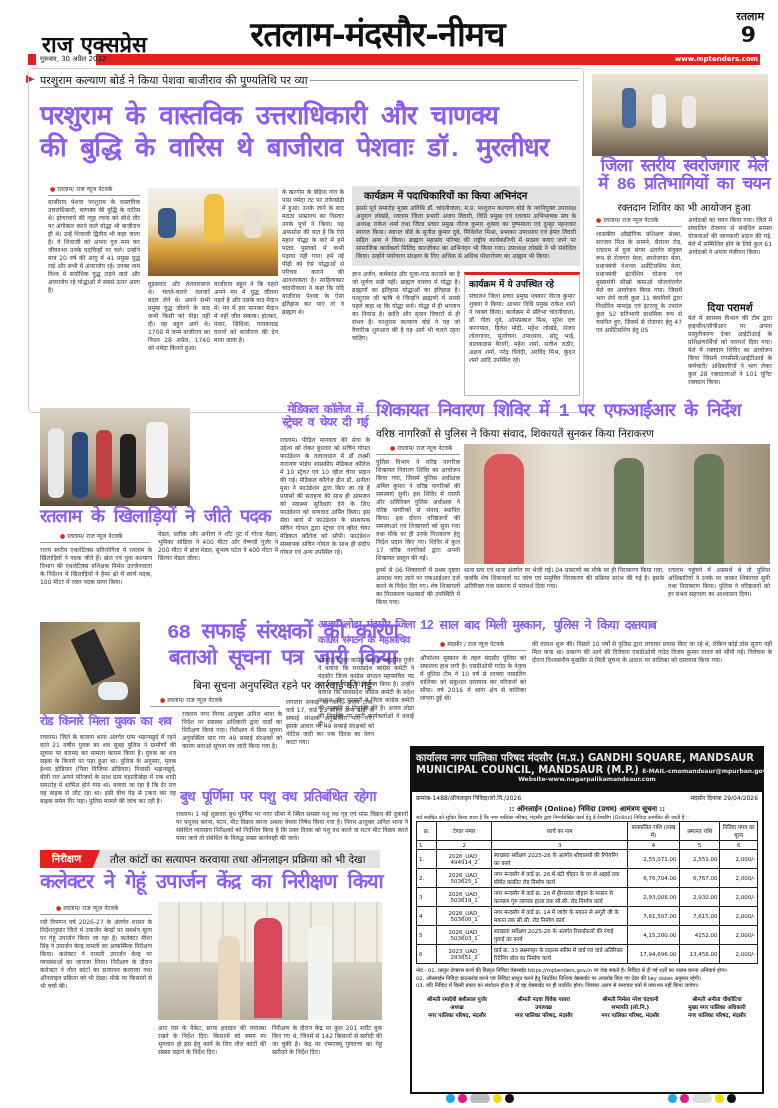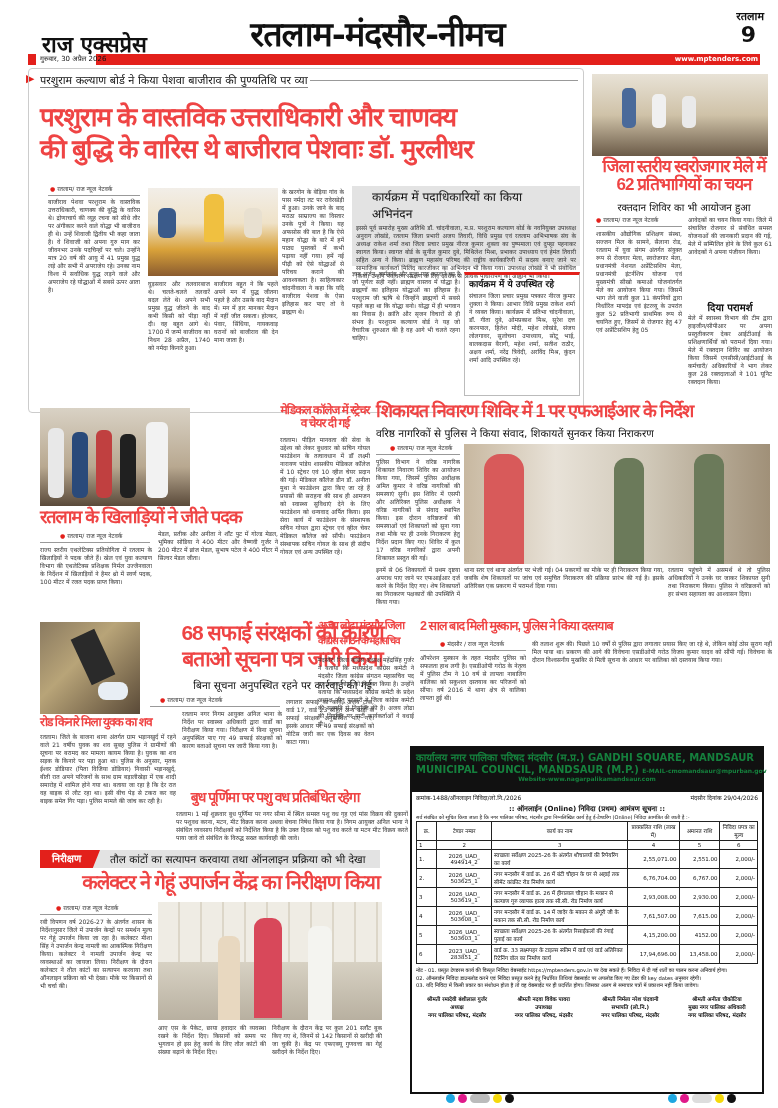--- a/index.html
+++ b/index.html
@@ -9,81 +9,81 @@
 .hd-brand{left:42px;top:28px;font-size:22px;font-weight:bold;color:#111;font-family:"DejaVu Serif",serif}
 .hd-title{left:185px;top:10px;width:385px;text-align:center;font-size:34px;font-weight:bold;font-family:"DejaVu Serif",serif;letter-spacing:-1px}
 .hd-city{right:14px;top:8px;font-size:11px;font-weight:bold;text-align:right}
 .hd-page{right:22px;top:22px;font-size:22px;font-weight:bold}
 .redbar{left:96px;top:54px;width:664px;height:11px;background:#e3201b}
 .redleft{left:28px;top:54px;width:8px;height:11px;background:#e3201b}
 .hd-date{left:40px;top:54px;font-size:7px;line-height:11px}
 .hd-web{right:20px;top:54px;font-size:7px;color:#fff;line-height:11px;font-weight:bold}
 .kicker{left:40px;top:73px;font-size:11px;border-bottom:1px solid #888;}
 .kickline{left:310px;top:80px;width:268px;height:1px;background:#999}
-.headline{font-family:Liberation Sans, sans-serif;font-weight:bold;color:#ef4444;line-height:1.05;letter-spacing:-1px}
+.headline{font-family:Liberation Mono, monospace;font-weight:bold;color:#8b5cf6;line-height:1.05;letter-spacing:-1px}
 .text{font-size:6px;line-height:8px;color:#333;overflow:hidden;text-align:justify}
 .byline{font-size:6px;color:#333}
 .byline:before{content:"● ";color:#e3201b}
 .photo{background:#8a7a66;overflow:hidden}
 .box-gray{background:#e3e3e3}
 .rule{background:#999;height:1px}
 .redtab{background:#e3201b;color:#fff;font-weight:bold}
 .notice{border:2px solid #111}
-.notice-hd{background:#111;color:#15803d}
+.notice-hd{background:#111;color:#e5e5e5}
 table.tender{border-collapse:collapse;font-size:5.5px;width:100%}
 table.tender td,table.tender th{border:1px solid #222;padding:1px 2px;vertical-align:middle}
 table.tender th{font-weight:normal}
 .dot{width:9px;height:9px;border-radius:50%;display:inline-block;margin-right:3px}
 .pill{width:20px;height:9px;border-radius:5px;display:inline-block;margin-right:3px;background:#bbb}
 </style>
 </head>
 <body>
 
 <div class="abs hd-brand">राज एक्सप्रेस</div>
 <div class="abs hd-title">रतलाम-मंदसौर-नीमच</div>
 <div class="abs hd-city">रतलाम</div>
 <div class="abs hd-page">9</div>
 <div class="abs redleft"></div>
 <div class="abs redbar"></div>
-<div class="abs hd-date">गुरुवार, 30 अप्रैल 2026</div>
+<div class="abs hd-date">गुरुवार, 30 अप्रैल 2032</div>
 <div class="abs hd-web">www.mptenders.com</div>
 
 <div class="abs" style="left:26px;top:72px;font-size:11px;color:#e3201b">▶</div>
 <div class="abs kicker" style="left:40px;top:72px;width:268px;white-space:nowrap;overflow:hidden">परशुराम कल्याण बोर्ड ने किया पेशवा बाजीराव की पुण्यतिथि पर व्याख्यान का आयोजन</div>
 <div class="abs kickline"></div>
 <div class="abs" style="left:28px;top:68px;width:556px;height:345px;border:1px solid #ccc;border-radius:4px"></div>
 <div class="abs headline" style="left:40px;top:104px;width:540px;font-size:26px;white-space:nowrap">परशुराम के वास्तविक उत्तराधिकारी और चाणक्य</div>
 <div class="abs headline" style="left:40px;top:136px;width:540px;font-size:26px;white-space:nowrap">की बुद्धि के वारिस थे बाजीराव पेशवाः डॉ. मुरलीधर</div>
 <div class="abs byline" style="left:50px;top:185px">रतलाम/ राज न्यूज नेटवर्क</div>
 <div class="abs rule" style="left:48px;top:195px;width:92px"></div>
 <div class="abs text" style="left:48px;top:198px;width:92px;height:210px">बाजीराव पेशवा परशुराम के वास्तविक उत्तराधिकारी, चाणक्य की बुद्धि के वारिस थे। द्रोणाचार्य की व्यूह रचना को सीधे तौर पर अंगीकार करने वाले योद्धा भी बाजीराव ही थे। उन्हें शिवाजी द्वितीय भी कहा जाता है। वे शिवाजी को अपना गुरु मान कर जीवनभर उनके पदचिन्हों पर चले। उन्होंने मात्र 20 वर्ष की आयु में 41 प्रमुख युद्ध लड़े और सभी में अपराजेय रहे। उनका नाम विश्व में सर्वाधिक युद्ध लड़ने वाले और अपराजेय रहे योद्धाओं में सबसे ऊपर आता है।</div>
 <div class="abs photo" style="left:148px;top:188px;width:130px;height:88px;background:linear-gradient(180deg,#f2eee8 0%,#efe2c8 40%,#d9a23a 70%,#8a5b2f 100%)">
   <div style="position:absolute;left:56px;top:6px;width:20px;height:48px;background:#f0c040;border-radius:8px 8px 2px 2px"></div>
   <div style="position:absolute;left:10px;top:20px;width:18px;height:30px;background:#3a5a8a;border-radius:6px"></div>
   <div style="position:absolute;left:96px;top:20px;width:18px;height:30px;background:#e8e0d0;border-radius:6px"></div>
 </div>
 <div class="abs text" style="left:148px;top:280px;width:62px;height:128px">घुड़सवार और तलवारबाज थे। चलते-चलते तलवारें बदल लेते थे। अपने सभी प्रमुख युद्ध जीतने के बाद कभी किसी को पीड़ा नहीं दी। वह बहुत आगे थे। 1700 में जन्मे बाजीराव का निधन 28 अप्रैल, 1740 को नर्मदा किनारे हुआ।</div>
 <div class="abs text" style="left:214px;top:280px;width:64px;height:128px">बाजीराव बहुत ने कि पहले अपने मन में युद्ध जीतना पहले है और उसके बाद मैदान में। मन में हार मानकर मैदान में नहीं जीत सकता। होल्कर, पंवार, सिंधिया, गायकवाड़ घरानों को बाजीराव की देन माना जाता है।</div>
 <div class="abs text" style="left:282px;top:188px;width:62px;height:220px">के खरगोन के बेड़िया गांव के पास नर्मदा तट पर रावेरखेड़ी में हुआ। उनके जाने के बाद मराठा साम्राज्य का विस्तार उनके पुत्रों ने किया। यह अफसोस की बात है कि ऐसे महान योद्धा के बारे में हमें पाठ्य पुस्तकों में कभी पढ़ाया नहीं गया। हमें नई पीढ़ी को ऐसे योद्धाओं से परिचय कराने की आवश्यकता है। साहित्यकार चांदनीवाला ने कहा कि यदि बाजीराव पेशवा के ऐसा इतिहास कर पाए तो वे ब्राह्मण थे।</div>
 <div class="abs box-gray" style="left:352px;top:186px;width:228px;height:80px">
-  <div style="font-size:12px;font-weight:normal;padding:2px 20px;font-family:'DejaVu Serif',serif">कार्यक्रम में पदाधिकारियों का किया अभिनंदन</div>
+  <div style="font-size:10px;font-weight:bold;padding:2px 12px;font-family:'DejaVu Serif',serif">कार्यक्रम में पदाधिकारियों का किया अभिनंदन</div>
   <div class="text" style="padding:0 4px;height:62px">इससे पूर्व समारोह मुख्य अतिथि डॉ. चांदनीवाला, म.प्र. परशुराम कल्याण बोर्ड के नवनियुक्त उपाध्यक्ष अनुराग लोखंडे, रतलाम जिला प्रभारी अजय तिवारी, विधि प्रमुख एवं रतलाम अभिभाषक संघ के अध्यक्ष राकेश शर्मा तथा जिला प्रचार प्रमुख नीरज कुमार शुक्ला का पुष्पमाला एवं दुपट्टा पहनाकर स्वागत किया। स्वागत बोर्ड के सुनील कुमार दुबे, मिथिलेश मिश्रा, प्रभाकर उपाध्याय एवं हेमंत तिवारी सहित अन्य ने किया। ब्राह्मण महासंघ परिषद की राष्ट्रीय कार्यकारिणी में सदस्य बनाए जाने पर सामाजिक कार्यकर्ता मिलिंद कारजीकर का अभिनंदन भी किया गया। उपाध्यक्ष लोखंडे ने भी संबोधित किया। उन्होंने पर्यावरण संरक्षण के लिए अधिक से अधिक पौधारोपण का आह्वान भी किया।</div>
 </div>
 <div class="abs text" style="left:352px;top:270px;width:108px;height:138px">ज्ञान अर्जन, कर्मकांड और पूजा-पाठ करवाने का है जो पूर्णतः सही नहीं। ब्राह्मण वास्तव में योद्धा है। ब्राह्मणों का इतिहास योद्धाओं का इतिहास है। परशुराम जी ऋषि थे जिन्होंने ब्राह्मणों में सबसे पहले कहा था कि योद्धा बनो। योद्धा में ही भगवान का निवास है। क्रांति और सृजन विचारों से ही संभव है। परशुराम कल्याण बोर्ड ने यह जो वैचारिक शुरुआत की है वह आगे भी चलते रहना चाहिए।</div>
 <div class="abs" style="left:464px;top:272px;width:116px;height:124px;border:1px solid #bbb;border-top:3px solid #e3201b">
   <div style="font-size:9px;font-weight:bold;padding:2px 4px;font-family:'DejaVu Serif',serif">कार्यक्रम में ये उपस्थित रहे</div>
   <div class="text" style="padding:0 4px;height:100px">संचालन जिला प्रचार प्रमुख पत्रकार नीरज कुमार शुक्ला ने किया। आभार विधि प्रमुख राकेश शर्मा ने व्यक्त किया। कार्यक्रम में प्रतिभा चांदनीवाला, डॉ. गीता दुबे, ओमप्रकाश मिश्र, सुरेश दत्त करनपाल, हितेश मोदी, महेश लोखंडे, संजय लोलगावर, सुलोचना उपाध्याय, सोटू भाई, बालकदास बैरागी, महेश शर्मा, सतीश राठौर, अक्षय शर्मा, नरेंद्र त्रिवेदी, अरविंद मिश्र, कुंदन शर्मा आदि उपस्थित रहे।</div>
 </div>
 
 <div class="abs photo" style="left:592px;top:74px;width:176px;height:82px;background:linear-gradient(180deg,#e8e2d6 0%,#cfc2a8 50%,#6b5b48 100%)">
   <div style="position:absolute;left:30px;top:14px;width:14px;height:40px;background:#4a6a9a;border-radius:5px"></div>
   <div style="position:absolute;left:60px;top:20px;width:14px;height:34px;background:#f0f0f0;border-radius:5px"></div>
   <div style="position:absolute;left:90px;top:22px;width:14px;height:32px;background:#eaeaea;border-radius:5px"></div>
 </div>
-<div class="abs headline" style="left:596px;top:158px;width:176px;font-size:17px;text-align:center">जिला स्तरीय स्वरोजगार मेले में 62 प्रतिभागियों का चयन</div>
+<div class="abs headline" style="left:596px;top:158px;width:176px;font-size:17px;text-align:center">जिला स्तरीय स्वरोजगार मेले में 86 प्रतिभागियों का चयन</div>
 <div class="abs" style="left:596px;top:200px;width:176px;font-size:10px;text-align:center">रक्तदान शिविर का भी आयोजन हुआ</div>
 <div class="abs byline" style="left:596px;top:216px">रतलाम/ राज न्यूज नेटवर्क</div>
 <div class="abs rule" style="left:596px;top:226px;width:86px"></div>
 <div class="abs text" style="left:596px;top:230px;width:86px;height:178px">शासकीय औद्योगिक प्रशिक्षण संस्था, सज्जन मिल के सामने, सैलाना रोड, रतलाम में युवा संगम अंतर्गत संयुक्त रूप से रोजगार मेला, स्वरोजगार मेला, प्रधानमंत्री नेशनल अप्रेंटिसशिप मेला, प्रधानमंत्री इंटर्नशिप योजना एवं मुख्यमंत्री सीखो कमाओ योजनांतर्गत मेले का आयोजन किया गया। जिसमें भाग लेने वाली कुल 11 कंपनियों द्वारा निर्धारित मापदंड एवं इंटरव्यू के उपरांत कुल 52 प्रतिभागी प्राथमिक रूप से चयनित हुए, जिसमें से रोजगार हेतु 47 एवं अप्रेंटिसशिप हेतु 05</div>
 <div class="abs text" style="left:688px;top:216px;width:84px;height:44px">आवेदकों का चयन किया गया। जिले में संचालित रोजगार से संबंधित समस्त योजनाओं की जानकारी प्रदान की गई, मेले में सम्मिलित होने के लिये कुल 61 आवेदकों ने अपना पंजीयन किया।</div>
 <div class="abs" style="left:688px;top:300px;width:84px;text-align:center;font-size:10px;font-weight:bold;font-family:'DejaVu Serif',serif">दिया परामर्श</div>
 <div class="abs text" style="left:688px;top:314px;width:84px;height:94px">मेले में स्वास्थ्य विभाग की टीम द्वारा हाइजीन/सीपीआर पर अपना प्रस्तुतीकरण देकर आईटीआई के प्रशिक्षणार्थियों को परामर्श दिया गया। मेले में रक्तदान शिविर का आयोजन किया जिसमें एनसीसी/आईटीआई के कर्मचारी/ अधिकारियों ने भाग लेकर कुल 28 रक्तदाताओं ने 101 यूनिट रक्तदान किया।</div>
 
 <div class="abs photo" style="left:40px;top:408px;width:150px;height:98px;background:linear-gradient(180deg,#d9d2c5 0%,#b8a890 60%,#5a4a3a 100%)">
   <div style="position:absolute;left:8px;top:20px;width:16px;height:70px;background:#e8e8e8;border-radius:6px"></div>
@@ -127,21 +127,21 @@
 <div class="abs" style="left:150px;top:678px;width:265px;font-size:10.5px;text-align:center;white-space:nowrap">बिना सूचना अनुपस्थित रहने पर कार्रवाई की गई</div>
 <div class="abs byline" style="left:160px;top:696px">रतलाम/ राज न्यूज नेटवर्क</div>
 <div class="abs rule" style="left:150px;top:706px;width:130px"></div>
 <div class="abs text" style="left:182px;top:710px;width:100px;height:70px">रतलाम नगर निगम आयुक्त अनिल भाना के निर्देश पर स्वास्थ्य अधिकारी द्वारा वार्डों का निरीक्षण किया गया। निरीक्षण में बिना सूचना अनुपस्थित पाए गए 49 सफाई संरक्षकों को कारण बताओ सूचना पत्र जारी किया गया है।</div>
 <div class="abs text" style="left:286px;top:698px;width:88px;height:72px">लगातार सफाई का कार्य, अजय टांक, वार्ड 17, वार्ड 23 सहित अन्य वार्डों के सफाई संरक्षक अनुपस्थित पाए गए। इसके आधार पर 49 सफाई संरक्षकों को नोटिस जारी कर एक दिवस का वेतन काटा गया।</div>
 
 <div class="abs headline" style="left:318px;top:620px;width:95px;font-size:11px;font-weight:bold;white-space:nowrap">अजय लोढा मंदसौर जिला</div>
 <div class="abs headline" style="left:318px;top:636px;width:95px;font-size:10px;white-space:nowrap">कांग्रेस संगठन के महासचिव</div>
 <div class="abs text" style="left:318px;top:656px;width:96px;height:86px">मंदसौर। जिला कांग्रेस अध्यक्ष महेंद्रसिंह गुर्जर ने बताया कि मध्यप्रदेश कांग्रेस कमेटी ने मंदसौर जिला कांग्रेस संगठन महासचिव पद पर अजय लोढा को नियुक्त किया है। उन्होंने बताया कि मध्यप्रदेश कांग्रेस कमेटी के प्रदेश अध्यक्ष जीतू पटवारी ने जिला कांग्रेस कमेटी की सहमति से नियुक्ति की है। अजय लोढा की नियुक्ति पर पार्टी कार्यकर्ताओं ने बधाई दी।</div>
 
-<div class="abs headline" style="left:420px;top:620px;width:352px;font-size:12.5px;white-space:nowrap">2 साल बाद मिली मुस्कान, पुलिस ने किया दस्तयाब</div>
+<div class="abs headline" style="left:420px;top:620px;width:352px;font-size:12.5px;white-space:nowrap">12 साल बाद मिली मुस्कान, पुलिस ने किया दस्तयाब</div>
 <div class="abs byline" style="left:440px;top:640px">मंदसौर / राज न्यूज नेटवर्क</div>
 <div class="abs rule" style="left:420px;top:650px;width:106px"></div>
 <div class="abs text" style="left:420px;top:654px;width:106px;height:86px">ऑपरेशन मुस्कान के तहत मंदसौर पुलिस को सफलता हाथ लगी है। एसडीओपी गरोठ के नेतृत्व में पुलिस टीम ने 10 वर्ष से लापता नाबालिग बालिका को सकुशल दस्तयाब कर परिजनों को सौंपा। वर्ष 2016 में थाना क्षेत्र से बालिका लापता हुई थी।</div>
 <div class="abs text" style="left:532px;top:640px;width:240px;height:100px">की तलाश शुरू की। पिछले 10 वर्षों से पुलिस द्वारा लगातार प्रयास किए जा रहे थे, लेकिन कोई ठोस सुराग नहीं मिल पाया था। प्रकरण की आगे की विवेचना एसडीओपी गरोठ विजय कुमार यादव को सौंपी गई। विवेचना के दौरान विश्वसनीय मुखबिर से मिली सूचना के आधार पर बालिका को दस्तयाब किया गया।</div>
 
 <div class="abs headline" style="left:180px;top:790px;width:190px;font-size:14px;text-align:center;white-space:nowrap">बुध पूर्णिमा पर पशु वध प्रतिबंधित रहेगा</div>
 <div class="abs text" style="left:176px;top:810px;width:232px;height:34px">रतलाम। 1 मई शुक्रवार बुध पूर्णिमा पर नगर सीमा में स्थित समस्त पशु वध गृह एवं मांस विक्रय की दुकानों पर पशुवध करना, मटन, मीट विक्रय करना अथवा बेचना निषेध किया गया है। निगम आयुक्त अनिल भाना ने संबंधित व्यवसाय निरीक्षकों को निर्देशित किया है कि उक्त दिवस को पशु वध करते या मटन मीट विक्रय करते पाया जावे तो संबंधित के विरुद्ध सख्त कार्यवाही की जावे।</div>
 
 <div class="abs box-gray" style="left:40px;top:850px;width:340px;height:18px"></div>
 <div class="abs redtab" style="left:40px;top:850px;width:60px;height:18px;font-size:10px;line-height:18px;padding-left:12px;clip-path:polygon(0 0,100% 0,88% 100%,0 100%)">निरीक्षण</div>

